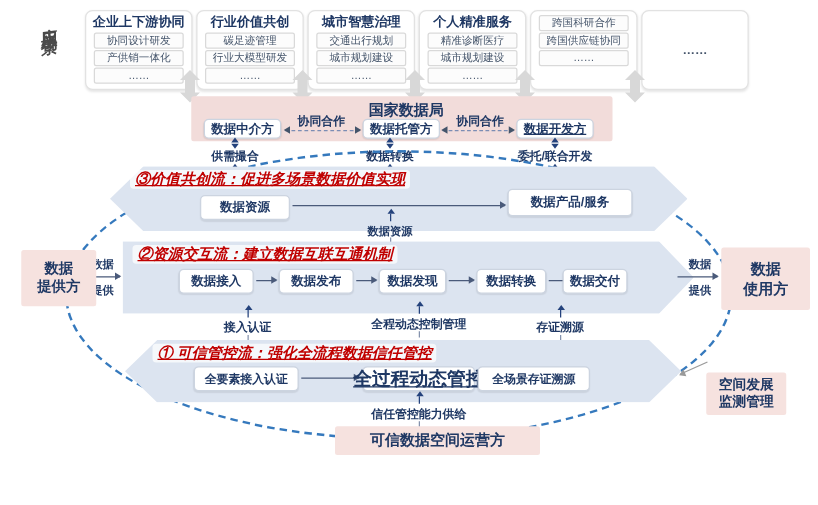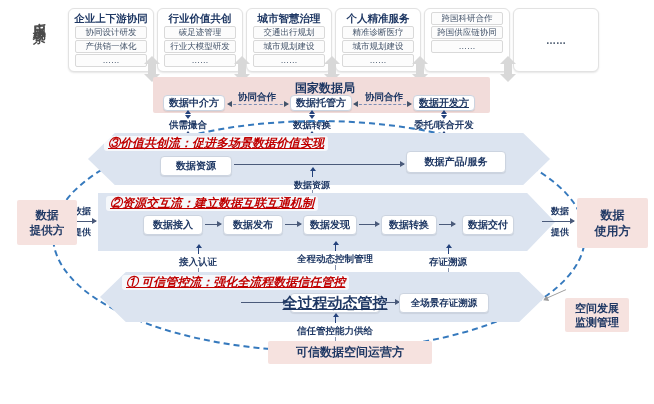--- a/index.html
+++ b/index.html
@@ -187,21 +187,21 @@
   <div class="abs band clip-right" style="left:98px;top:193px;width:457px;height:58px;"></div>
   <div class="abs red-title" style="left:106px;top:196px;">②资源交互流：建立数据互联互通机制</div>
   <div class="abs wbox" style="left:143px;top:215px;width:60px;height:20px;">数据接入</div>
   <div class="abs harrow" style="left:205px;top:224px;width:16px;"></div>
   <div class="abs wbox" style="left:223px;top:215px;width:60px;height:20px;">数据发布</div>
   <div class="abs harrow" style="left:285px;top:224px;width:16px;"></div>
   <div class="abs wbox" style="left:303px;top:215px;width:54px;height:20px;">数据发现</div>
   <div class="abs harrow" style="left:359px;top:224px;width:20px;"></div>
   <div class="abs wbox" style="left:381px;top:215px;width:56px;height:20px;">数据转换</div>
   <div class="abs harrow" style="left:439px;top:224px;width:16px;"></div>
-  <div class="abs wbox" style="left:462px;top:215px;width:52px;height:20px;">数据交付</div>
+  <div class="abs wbox" style="left:450px;top:215px;width:52px;height:20px;">数据交付</div>
 
   <div class="abs flow-word" style="left:66px;top:205px;width:32px;">数据</div>
   <div class="abs harrow" style="left:62px;top:221px;width:34px;"></div>
   <div class="abs flow-word" style="left:66px;top:226px;width:32px;">提供</div>
 
   <div class="abs flow-word" style="left:544px;top:205px;width:32px;">数据</div>
   <div class="abs harrow" style="left:542px;top:221px;width:32px;"></div>
   <div class="abs flow-word" style="left:544px;top:226px;width:32px;">提供</div>
 
   <div class="abs uparrow" style="left:198px;top:248px;"></div>
@@ -211,24 +211,25 @@
   <div class="abs uparrow" style="left:335px;top:245px;"></div>
   <div class="abs small-label" style="left:285px;top:253px;width:100px;">全程动态控制管理</div>
   <div class="abs vdash" style="left:335px;top:265px;"></div>
 
   <div class="abs uparrow" style="left:448px;top:248px;"></div>
   <div class="abs small-label" style="left:418px;top:256px;width:60px;">存证溯源</div>
   <div class="abs vdash" style="left:448px;top:268px;"></div>
 
   <div class="abs band clip-both" style="left:100px;top:272px;width:445px;height:50px;"></div>
   <div class="abs red-title" style="left:122px;top:275px;">① 可信管控流：强化全流程数据信任管控</div>
+  <div class="abs wbox" style="left:155px;top:293px;width:84px;height:20px;font-size:9.5px;">全要素接入认证</div>
   <div class="abs harrow" style="left:241px;top:302px;width:46px;"></div>
   <div class="abs wbox" style="left:290px;top:293px;width:90px;height:20px;font-size:15px;text-decoration:underline;">全过程动态管控</div>
   <div class="abs harrow" style="left:382px;top:302px;width:17px;"></div>
-  <div class="abs wbox" style="left:399px;top:293px;width:90px;height:20px;font-size:9.5px;">全场景存证溯源</div>
+  <div class="abs wbox" style="left:382px;top:293px;width:90px;height:20px;font-size:9.5px;">全场景存证溯源</div>
 
   <div class="abs uparrow" style="left:335px;top:317px;"></div>
   <div class="abs small-label" style="left:285px;top:325px;width:100px;">信任管控能力供给</div>
   <div class="abs vdash" style="left:335px;top:337px;"></div>
 
   <div class="abs pinkbox" style="left:268px;top:341px;width:164px;height:23px;font-size:12px;">可信数据空间运营方</div>
 
   <div class="abs mline" style="left:543px;top:294px;width:24px;"></div>
   <div class="abs pinkbox" style="left:565px;top:298px;width:64px;height:34px;font-size:11px;line-height:14px;">
     <span>空间发展</span>

